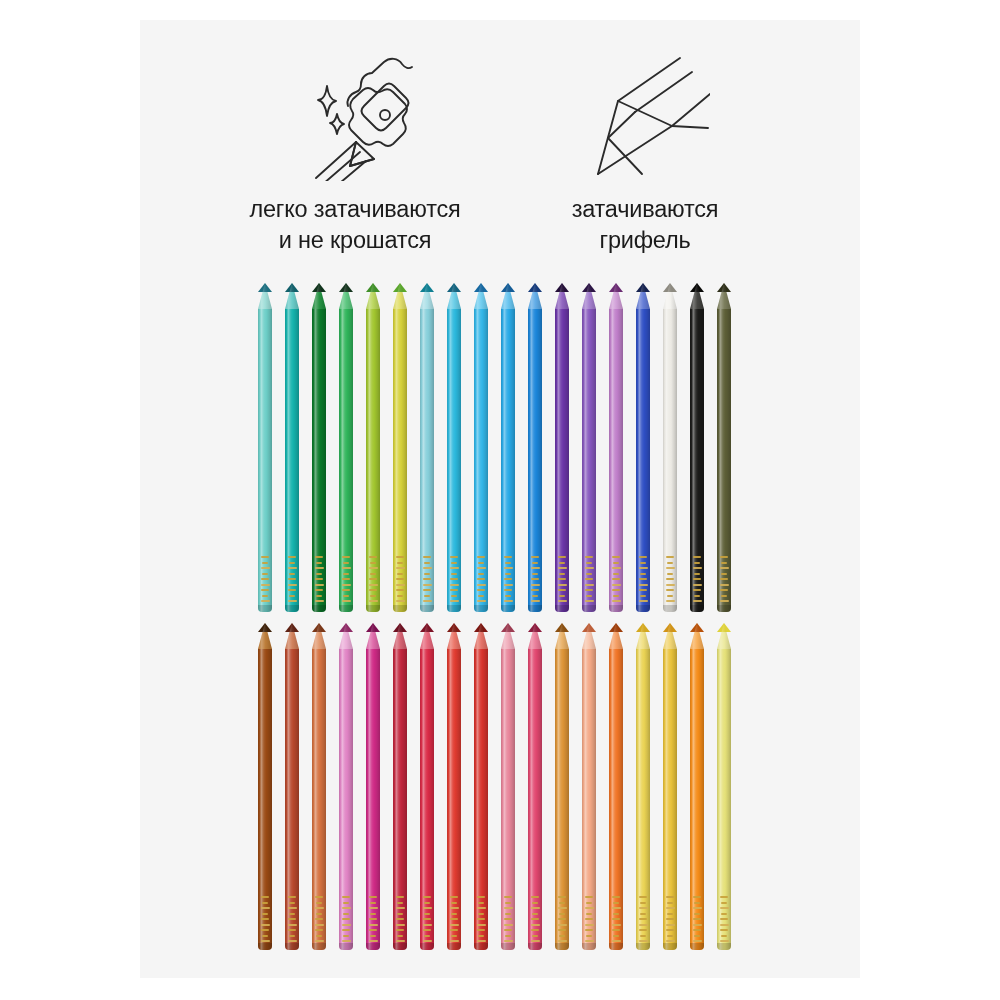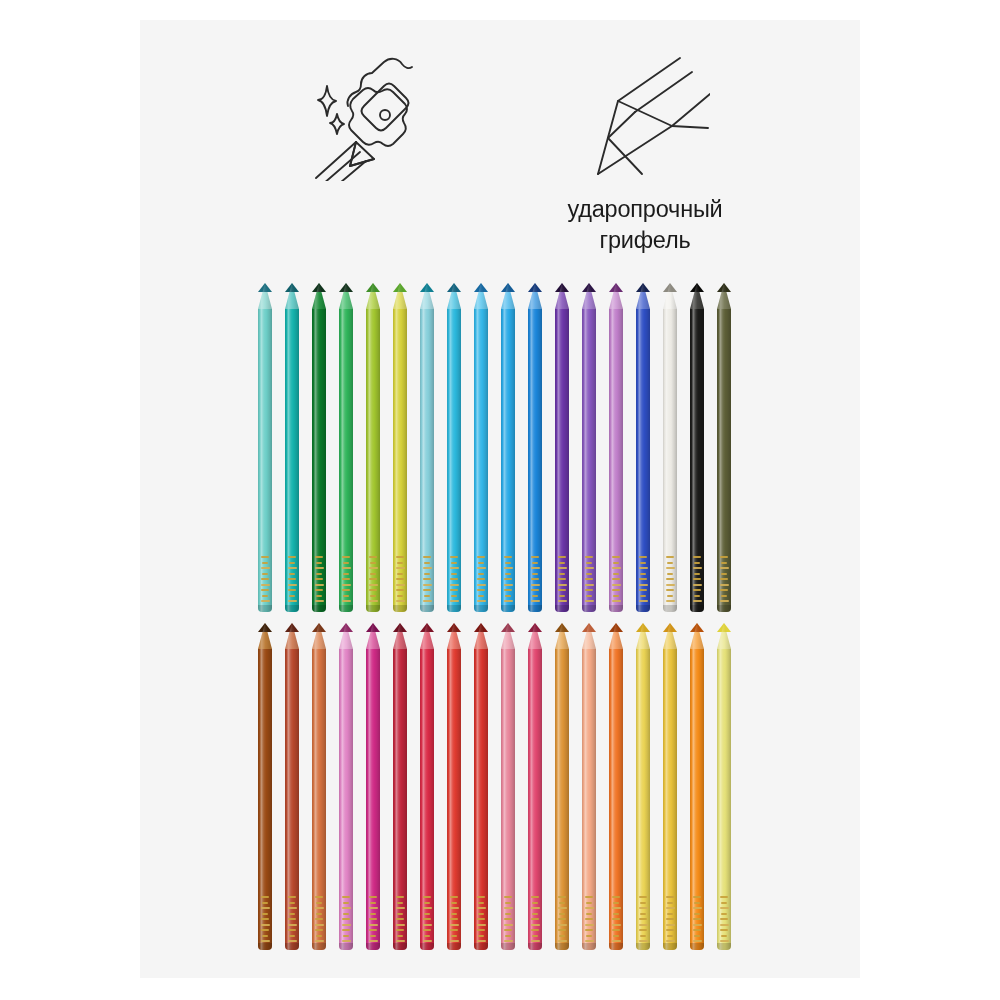--- a/index.html
+++ b/index.html
@@ -198,40 +198,42 @@
           <circle cx="95" cy="59" r="5"></circle>
 
           <path d="M66 86 L84 103 L60 110 Z"></path>
           <path d="M66 86 L60 110"></path>
           <path d="M84 103 L60 110"></path>
           <path d="M26 122 L66 86"></path>
           <path d="M33 128 L70 96"></path>
           <path d="M44 132 L76 105"></path>
         </svg>
       </div>
+      <div class="feature-caption">легко затачиваются
+и не крошатся</div>
     </div>
 
     <div class="feature">
       <div class="feature-icon">
         <svg width="130" height="125" viewBox="0 0 130 125" fill="none" stroke="#2b2b2b" stroke-width="1.9" stroke-linecap="round" stroke-linejoin="round">
 
           <path d="M18 118 L38 45 L100 2"></path>
           <path d="M18 118 L92 70 L130 38"></path>
 
           <path d="M38 45 L92 70"></path>
 
           <path d="M55 56 L112 16"></path>
 
           <path d="M92 70 L128 72"></path>
 
           <path d="M28 82 L55 56"></path>
           <path d="M28 82 L62 118"></path>
         </svg>
       </div>
-      <div class="feature-caption">ударопрочный
+      <div class="feature-caption">затачиваются
 грифель</div>
     </div>
 
   </div>
 
   <div class="pencil-row" id="row-top">
       <div class="pencil">
         <div class="tip-wood">
           <div class="wood" style="background: rgb(154, 220, 214);"></div>
           <div class="nib" style="background: rgb(29, 111, 128);"></div>

